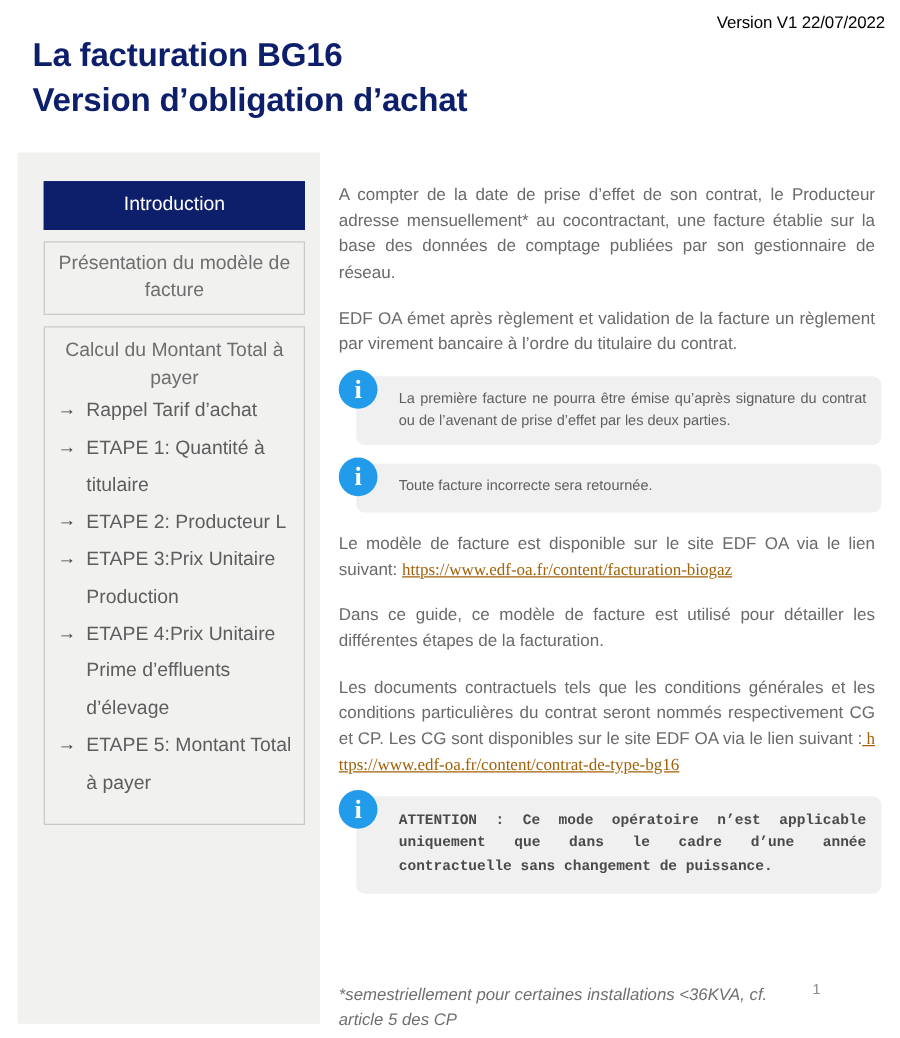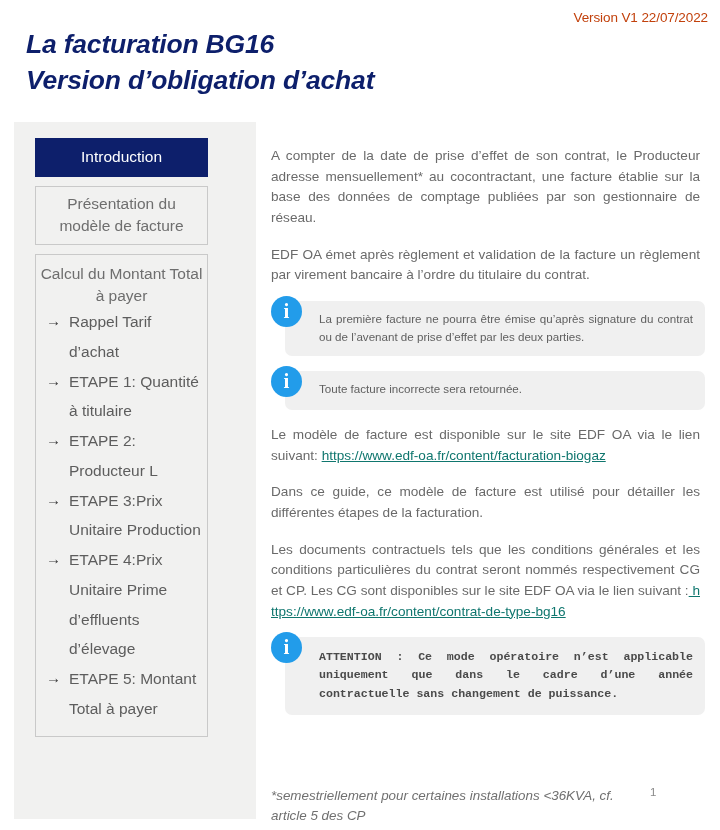--- a/index.html
+++ b/index.html
@@ -14,71 +14,70 @@
     font-family: "Liberation Sans", sans-serif;
     overflow: hidden;
   }
 
   
   .version-label {
     position: absolute;
     top: 10px;
     right: 12px;
     font-size: 13.5px;
-    color: #c2410c;
+    color: #000000;
     letter-spacing: -0.1px;
     white-space: nowrap;
   }
   .doc-title {
     position: absolute;
     top: 26px;
     left: 26px;
     font-size: 26.5px;
     font-weight: bold;
     color: #0d1f6b;
     line-height: 1.36;
     letter-spacing: -0.2px;
-    font-style: italic;
   }
   .doc-title .line2 { display: block; }
 
   
   .side-panel {
     position: absolute;
     left: 14px;
     top: 122px;
     width: 242px;
     height: 697px;
     background: #f1f1f0;
   }
   .nav-list {
     position: absolute;
     left: 35px;
-    top: 138px;
-    width: 173px;
+    top: 145px;
+    width: 209px;
   }
   .nav-box {
     box-sizing: border-box;
     border: 1px solid #c9c9c9;
     text-align: center;
     color: #6e6e6e;
     font-size: 15.5px;
     line-height: 1.42;
     padding: 6px 4px 7px;
     margin-bottom: 9px;
     background: transparent;
   }
   .nav-box.active {
     background: #0d1f6b;
     color: #ffffff;
     border-color: #0d1f6b;
     padding: 7px 4px 8px;
   }
   .nav-box.group {
-    padding-bottom: 12px;
+    padding-bottom: 18px;
     margin-bottom: 0;
   }
   .nav-group-title {
     text-align: center;
     color: #6e6e6e;
     font-size: 15.5px;
     line-height: 1.42;
     padding-top: 2px;
   }
   .sub-item {
@@ -108,23 +107,24 @@
   }
   .para {
     color: #6a6a6a;
     font-size: 13.6px;
     line-height: 1.52;
     text-align: justify;
     margin: 0 5px 16px 0;
   }
   .para.tight { margin-bottom: 15px; }
   .para a, .link {
-    color: #0f766e;
+    color: #a16207;
     text-decoration: underline;
     word-break: break-all;
+    font-family: Liberation Serif, serif;
   }
 
   
   .callout {
     position: relative;
     background: #f0f0f0;
     border-radius: 7px;
     margin: 0 0 15px 14px;
     padding: 9px 12px 10px 34px;
     min-height: 20px;

